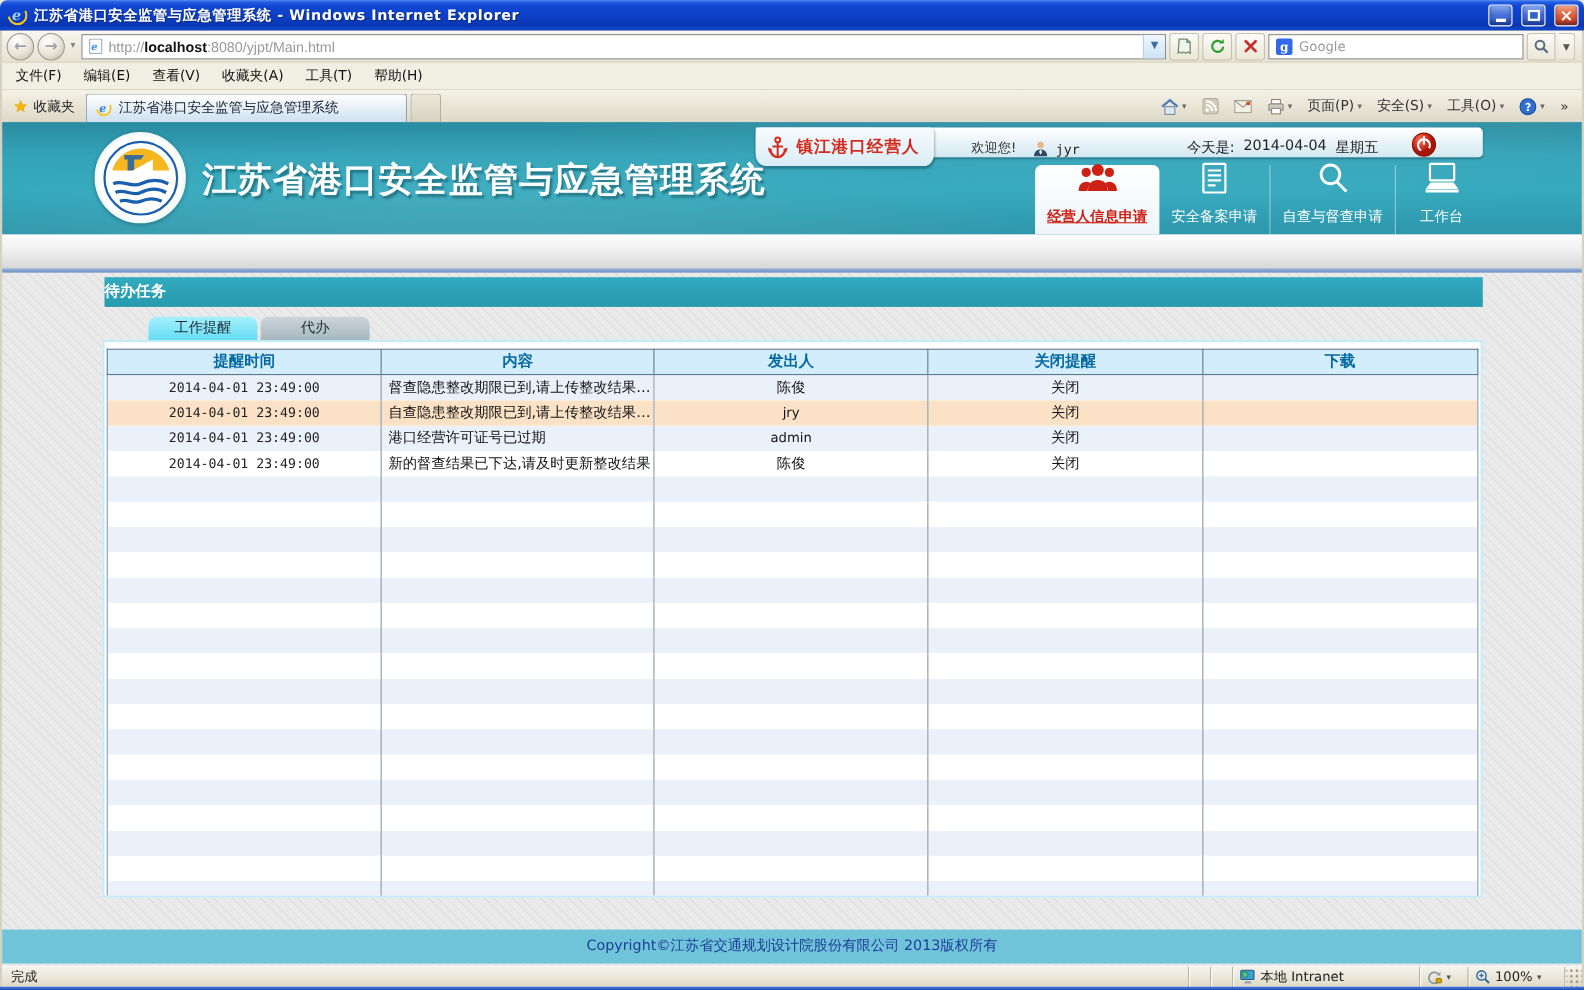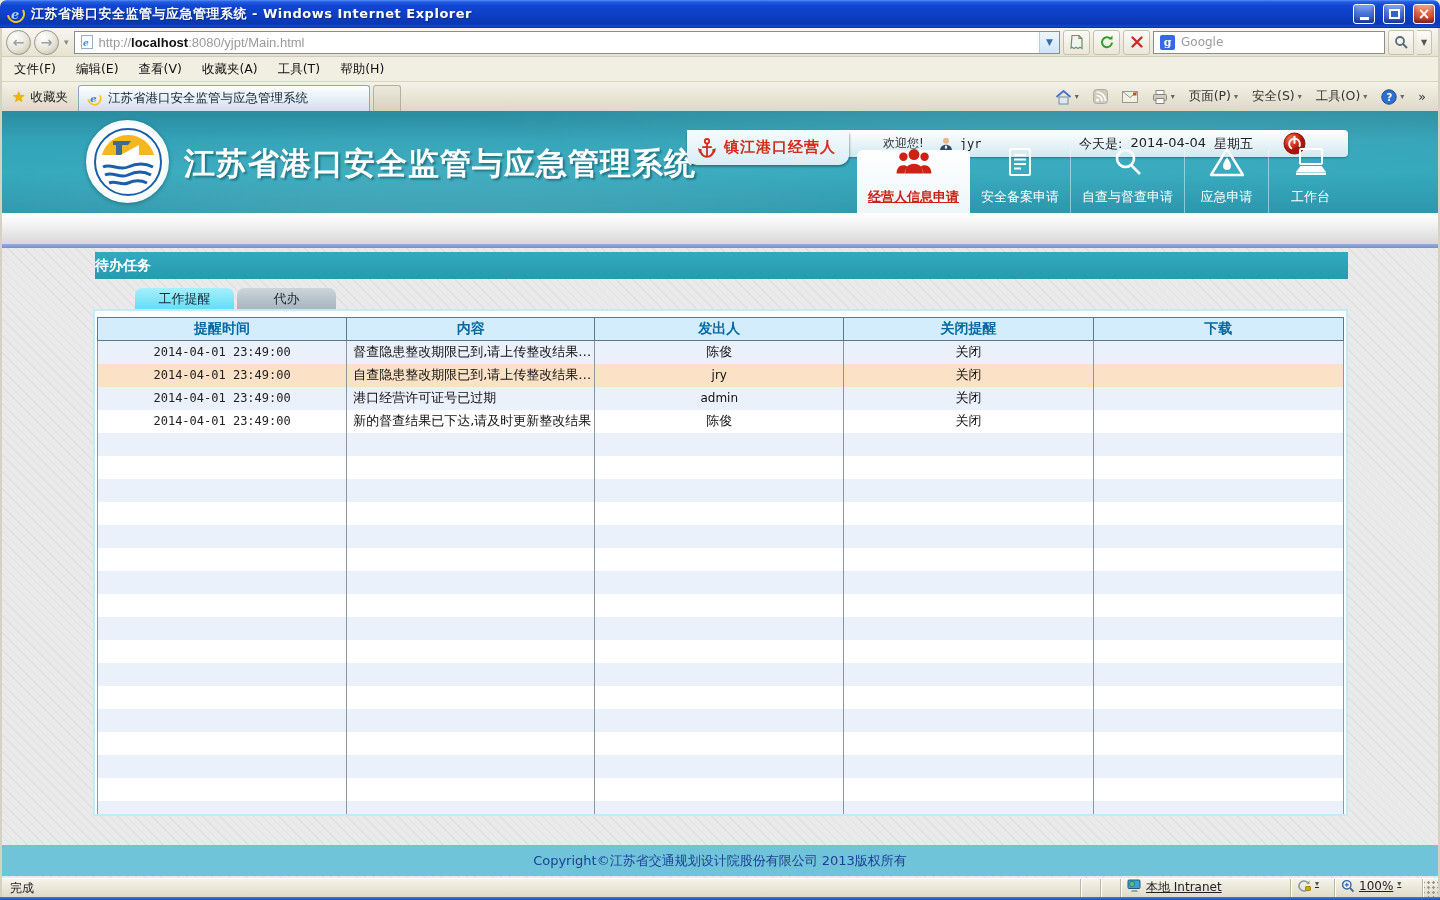--- a/index.html
+++ b/index.html
@@ -69,23 +69,23 @@
   .app-header { height:102px; position:relative; overflow:visible;
     background:linear-gradient(180deg,#2a8ca1 0%,#33a3b8 30%,#35a9bd 60%,#2e97ac 100%); }
   .app-header::before { content:""; position:absolute; left:0; top:0; width:100%; height:100%; pointer-events:none;
     background:radial-gradient(ellipse 900px 220px at 30% 135%, rgba(255,255,255,.14), rgba(255,255,255,0) 60%),
                radial-gradient(ellipse 1100px 260px at 75% -60%, rgba(255,255,255,.12), rgba(255,255,255,0) 60%); }
   .logo { position:absolute; left:84px; top:9px; width:83px; height:83px; border-radius:50%; background:#fff;
     border:3px solid #f2fafc; box-shadow:0 1px 4px rgba(0,40,50,.4); display:flex; align-items:center; justify-content:center; }
   .app-title { position:absolute; left:182px; top:32px; color:#fff; font-size:31px; font-weight:bold; letter-spacing:1px;
     text-shadow:2px 2px 2px rgba(0,55,65,.45); white-space:nowrap; }
 
-  .user-bar { position:absolute; top:19px; left:685px; right:90px; height:27px; border-radius:4px;
+  .user-bar { position:absolute; top:5px; left:685px; right:90px; height:27px; border-radius:4px;
     background:linear-gradient(180deg,#ffffff,#d2e8f1); box-shadow:0 1px 2px rgba(0,30,40,.35);
-    display:flex; align-items:center; font-size:12px; color:#333; }
+    display:flex; align-items:flex-end; font-size:12px; color:#333; }
   .org-tab { position:absolute; left:0; top:0; width:162px; height:35px; border-radius:0 4px 10px 10px;
     background:linear-gradient(180deg,#f6fbfd,#d9edf5); box-shadow:1px 2px 2px rgba(0,20,30,.3);
     display:flex; align-items:center; gap:7px; padding-left:10px; cursor:pointer; }
   .org-name { color:#d42b1e; font-weight:bold; font-size:15px; letter-spacing:1px; }
   .welcome { margin-left:196px; }
   .user-name { font-family:"DejaVu Sans Mono","Liberation Mono",monospace; font-size:12px; color:#222; margin-left:6px; }
   .today { margin-left:auto; font-size:13px; color:#222; display:flex; gap:8px; }
   .power-btn { margin:0 42px 0 30px; cursor:pointer; display:flex; }
 
   .nav { position:absolute; right:86px; bottom:0; height:63px; display:flex; align-items:stretch; }
@@ -122,21 +122,21 @@
   .todo td.sender-cell { font-size:12px; }
   .close-link { cursor:pointer; color:#111; }
 
   .page-footer { position:absolute; left:0; right:0; bottom:2px; height:31px; line-height:31px; text-align:center;
     background:#70c4d9; color:#1d3f97; font-size:13px; }
 
   
   .statusbar { height:19px; display:flex; align-items:stretch; font-size:12px; color:#222;
     background:linear-gradient(180deg,#f6f4ea,#dedbca); border-top:1px solid #fff; }
   .sb-left { flex:1; display:flex; align-items:center; padding-left:8px; }
-  .sb-cell { border-left:1px solid #b8b5a5; box-shadow:inset 1px 0 0 #fff; display:flex; align-items:flex-start; gap:4px; padding:0 6px;text-decoration:underline; }
+  .sb-cell { border-left:1px solid #b8b5a5; box-shadow:inset 1px 0 0 #fff; display:flex; align-items:center; gap:4px; padding:0 6px; }
   .sb-cell.narrow { width:20px; }
   .sb-grip { width:16px; border-left:1px solid #b8b5a5; box-shadow:inset 1px 0 0 #fff;
     background:radial-gradient(circle at 70% 30%, #9a978a 1px, transparent 1.5px) 2px 2px / 5px 5px; cursor:nwse-resize; }
   .dd-sm { font-size:8px; color:#555; }
 
   svg { display:block; }
 </style>
 </head>
 <body>
 
@@ -367,29 +367,20 @@
             <span class="nav-label">安全备案申请</span>
           </div>
           <div class="nav-item">
             <span class="nico">
               <svg width="32" height="32" viewBox="0 0 32 32" fill="none" stroke="currentColor" stroke-width="2.6">
                 <circle cx="13.5" cy="12.5" r="8.5"></circle>
                   <path d="M19.5 19.5L28 28"></path>
               </svg>
             </span>
             <span class="nav-label">自查与督查申请</span>
-          </div>
-          <div class="nav-item">
-            <span class="nico">
-              <svg width="36" height="32" viewBox="0 0 36 32">
-                <path d="M18 3L34 29H2z" fill="none" stroke="currentColor" stroke-width="2.4" stroke-linejoin="round"></path>
-                <path d="M18 11.5c2.8 3.8 3.9 5.8 3.9 8.4a3.9 3.9 0 0 1-7.8 0c0-2.6 1.1-4.6 3.9-8.4z" fill="currentColor"></path>
-              </svg>
-            </span>
-            <span class="nav-label">应急申请</span>
           </div>
           <div class="nav-item">
             <span class="nico">
               <svg width="36" height="32" viewBox="0 0 36 32">
                 <rect x="7" y="3" width="22" height="15" rx="1" fill="none" stroke="currentColor" stroke-width="2"></rect>
                 <path d="M3 26l4.5-6h21L33 26z" fill="currentColor"></path>
                   <rect x="3" y="26.5" width="30" height="2.5" fill="currentColor"></rect>
               </svg>
             </span>
             <span class="nav-label">工作台</span>

